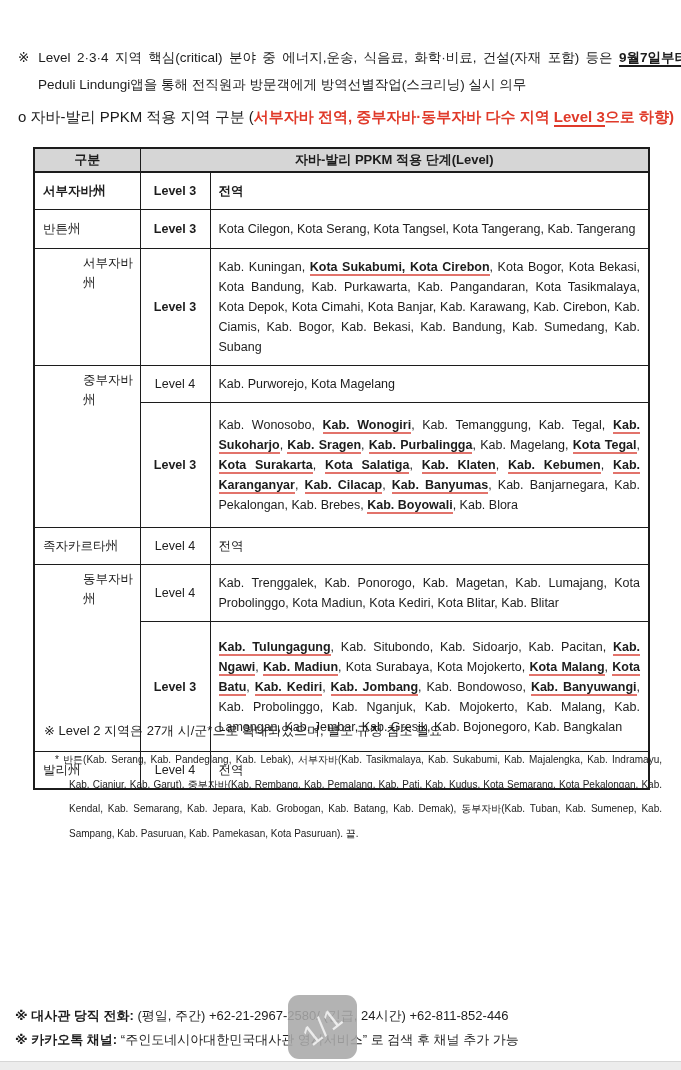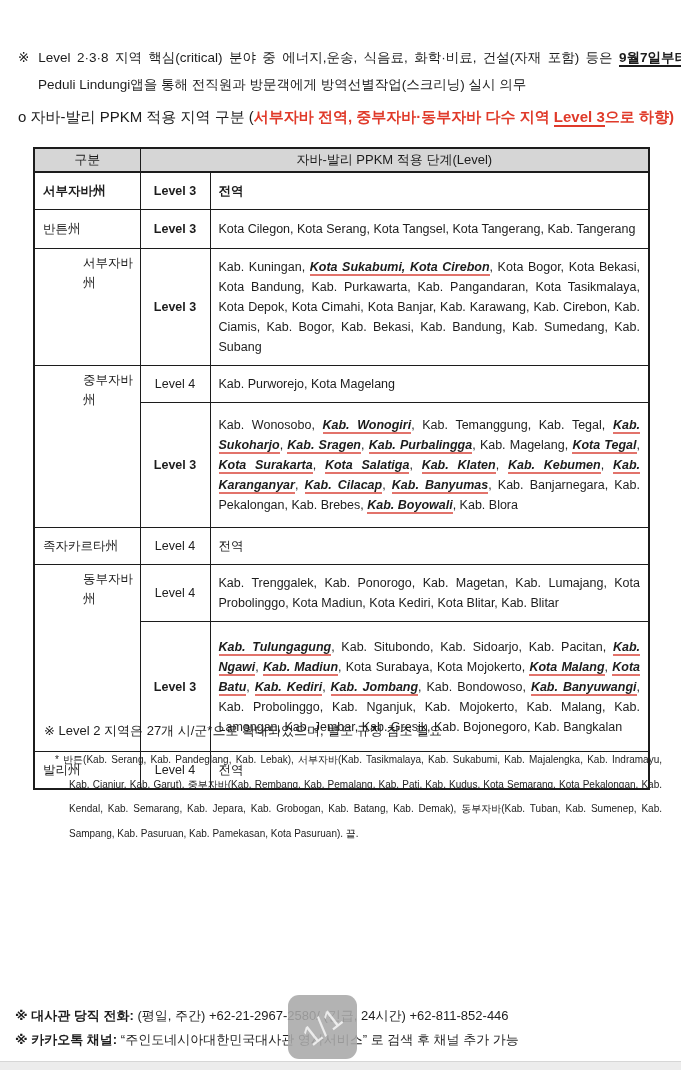--- a/index.html
+++ b/index.html
@@ -14,30 +14,30 @@
   #top-note{top:44px;left:18px;width:650px;font-size:13.5px;line-height:27px;
     text-align:justify;text-indent:-20px;padding-left:20px;}
   
   #heading{top:106px;left:18px;width:656px;font-size:15px;line-height:22px;white-space:nowrap;}
 
   
   .sg-b{font-weight:bold;}
   .sg-bu{font-weight:bold;border-bottom:2px solid #1c1c1c;}
   .sg-red{color:var(--red);font-weight:bold;}
   .sg-redu{color:var(--red);font-weight:bold;border-bottom:2px solid var(--red);}
-  .sg-hl{font-weight:bold;border-bottom:2.5px solid var(--ured);font-style:italic;}
+  .sg-hl{font-weight:bold;border-bottom:2.5px solid var(--ured);}
 
   
   #ppkm-table{top:147px;left:33px;}
   table{border-collapse:collapse;table-layout:fixed;width:615px;
     font-size:12.5px;line-height:20px;}
   col.c1{width:106px;} col.c2{width:70px;} col.c3{width:439px;}
   td,th{border:1px solid #1c1c1c;padding:1px 6px;overflow:hidden;}
   table{border:2px solid #1c1c1c;}
-  thead th{background:var(--hdrbg);font-size:13px;font-weight:normal;
+  thead th{background:var(--hdrbg);font-size:13px;font-weight:bold;
     text-align:center;border-bottom:2px solid #1c1c1c;}
   td.region{text-align:left;padding-left:8px;vertical-align:middle;}
   td.region.vtop{vertical-align:top;padding-top:4px;padding-left:48px;}
   td.region.bold{font-weight:bold;}
   td.level{text-align:center;vertical-align:middle;white-space:nowrap;}
   td.level.bold{font-weight:bold;}
   td.content{text-align:justify;vertical-align:middle;padding:8px 8px;}
 
   
   #note-level2{top:722px;left:44px;width:640px;font-size:13px;}
@@ -53,21 +53,21 @@
   #page-overlay span{color:rgba(255,255,255,0.75);font-size:28px;
     transform:rotate(-38deg);letter-spacing:1px;}
 
   
   #bottom-bar{left:0;top:1061px;width:681px;height:9px;background:#ececec;
     border-top:1px solid #d6d6d6;}
 </style>
 </head>
 <body>
 
-<div id="top-note" class="abs"><span>※ Level 2·3·8 지역 핵심(critical) 분야 중 에너지,운송, 식음료, 화학·비료, 건설(자재 포함) 등은 </span><span class="sg-bu">9월7일부터</span><span> Peduli Lindungi앱을 통해 전직원과 방문객에게 방역선별작업(스크리닝) 실시 의무</span></div>
+<div id="top-note" class="abs"><span>※ Level 2·3·4 지역 핵심(critical) 분야 중 에너지,운송, 식음료, 화학·비료, 건설(자재 포함) 등은 </span><span class="sg-bu">9월7일부터</span><span> Peduli Lindungi앱을 통해 전직원과 방문객에게 방역선별작업(스크리닝) 실시 의무</span></div>
 
 <div id="heading" class="abs"><span>o 자바-발리 PPKM 적용 지역 구분 (</span><span class="sg-red">서부자바 전역, 중부자바·동부자바 다수 지역 </span><span class="sg-redu">Level 3</span><span class="sg-red">으로 하향)</span></div>
 
 <div id="ppkm-table" class="abs">
   <table>
     <colgroup>
         <col class="c1">
         <col class="c2">
         <col class="c3">
       </colgroup>

